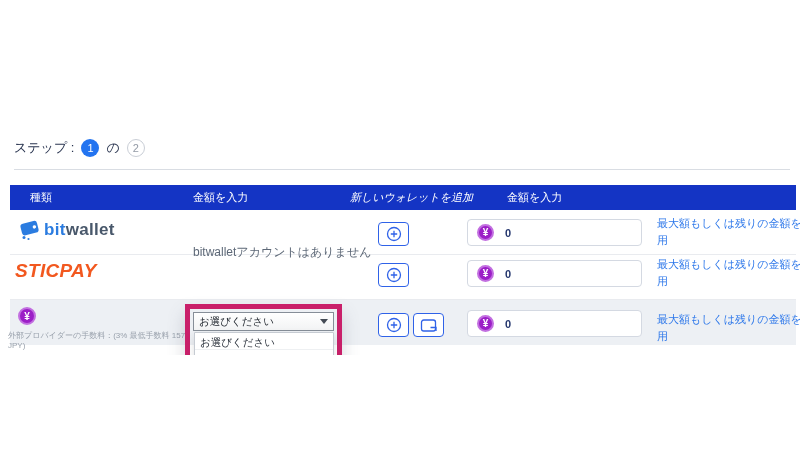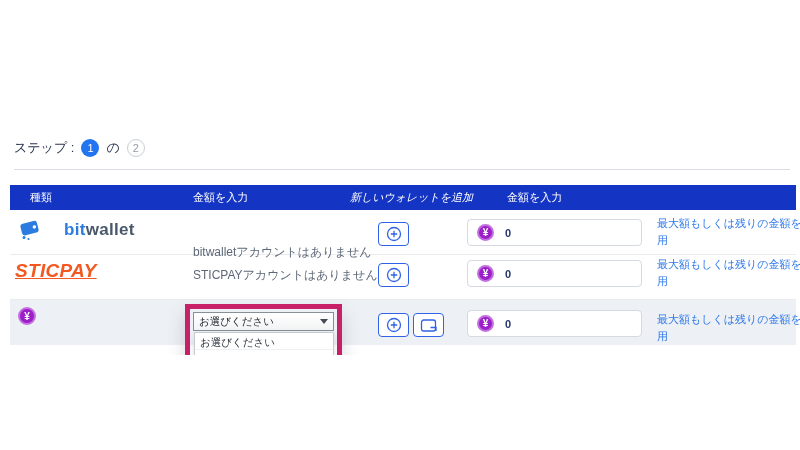--- a/index.html
+++ b/index.html
@@ -26,25 +26,25 @@
   .thead span { position:absolute; top:0; line-height:25px; }
   .th-type    { left:20px; }
   .th-account { left:183px; }
   .th-add     { left:340px;font-style:italic; }
   .th-amount  { left:457px;margin-left:40px; }
 
   .rowsep { position:absolute; left:10px; width:786px; height:1px; background:#e9ebef; }
   .row3-band { position:absolute; left:10px; top:300px; width:786px; height:45px; background:#edf0f4; }
 
   
-  .bw-logo { position:absolute; left:18px; top:218px; display:flex; align-items:center; gap:20px; }
+  .bw-logo { position:absolute; left:18px; top:218px; display:flex; align-items:center; gap:0; }
   .bw-text { font-size:17px; font-weight:600; letter-spacing:.3px; }
   .bw-bit { color:#2b7ce0; } .bw-wallet { color:#49586b; }
   .sticpay { position:absolute; left:15px; top:260px; font-size:19px; font-style:italic;
-             font-weight:800; color:#f2581f; letter-spacing:.3px;text-decoration:underline; }
+             font-weight:800; color:#f2581f; letter-spacing:.3px; }
 
   .acct-status { position:absolute; left:193px; font-size:12px; color:#5d6877; }
   .acct-1 { top:226px;margin-top:18px; } .acct-2 { top:267px; }
 
   
   .icon-btn { position:absolute; width:31px; height:24px; background:#fff;
               border:1.5px solid #2f62e8; border-radius:4px; display:flex;
               align-items:center; justify-content:center; cursor:pointer; }
   .plus-1 { left:378px; top:222px; }
   .plus-2 { left:378px; top:263px; }
@@ -140,34 +140,34 @@
       <path d="M8 4.8v6.4M4.8 8h6.4" stroke="#2f62e8" stroke-width="1.3"></path>
     </svg>
   </button>
   <div class="amount-box amt-1">
     <span class="yen-badge">¥</span>
     <input class="amount-input" value="0" style="">
   </div>
   <div class="max-note note-1">最大額もしくは残りの金額を使用</div>
 
   <div class="sticpay">STICPAY</div>
-  <div class="acct-status acct-2">STICPAYアカウントはありません</div>
   <button class="icon-btn plus-2">
     <svg width="16" height="16" viewBox="0 0 16 16">
       <circle cx="8" cy="8" r="6.5" fill="none" stroke="#2f62e8" stroke-width="1.3"></circle>
       <path d="M8 4.8v6.4M4.8 8h6.4" stroke="#2f62e8" stroke-width="1.3"></path>
     </svg>
   </button>
   <div class="amount-box amt-2">
     <span class="yen-badge">¥</span>
     <input class="amount-input" value="0" style="">
   </div>
   <div class="max-note note-2">最大額もしくは残りの金額を使用</div>
 
   <div class="yen-circle">¥</div>
+  <div class="fee-note">外部プロバイダーの手数料：(3% 最低手数料 1570 JPY)</div>
 
   <div class="hl-frame"></div>
   <div class="select-box">
     <span class="sel-text">お選びください</span>
     <span class="caret"></span>
   </div>
   <div class="dropdown">
     <div class="dd-option">お選びください</div>
     <div class="dd-option empty"></div>
   </div>

